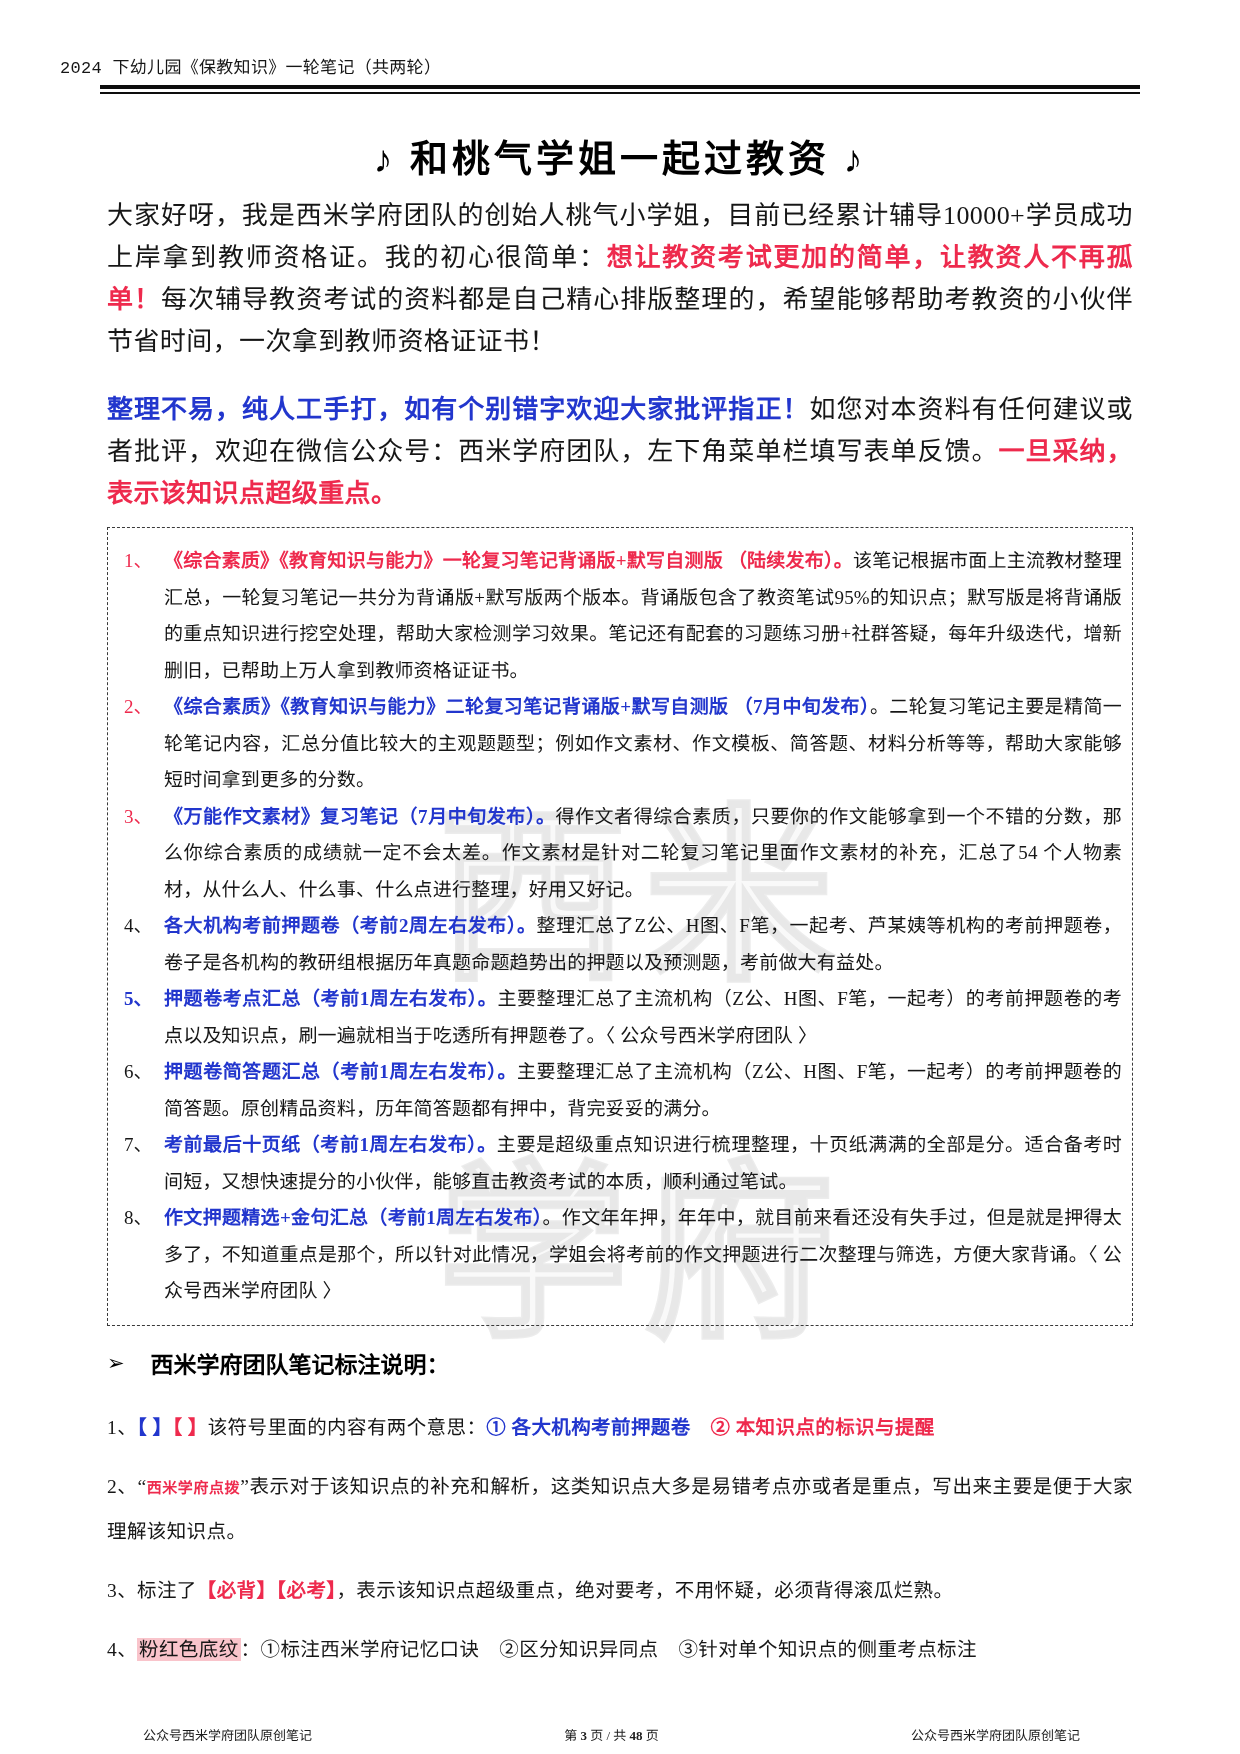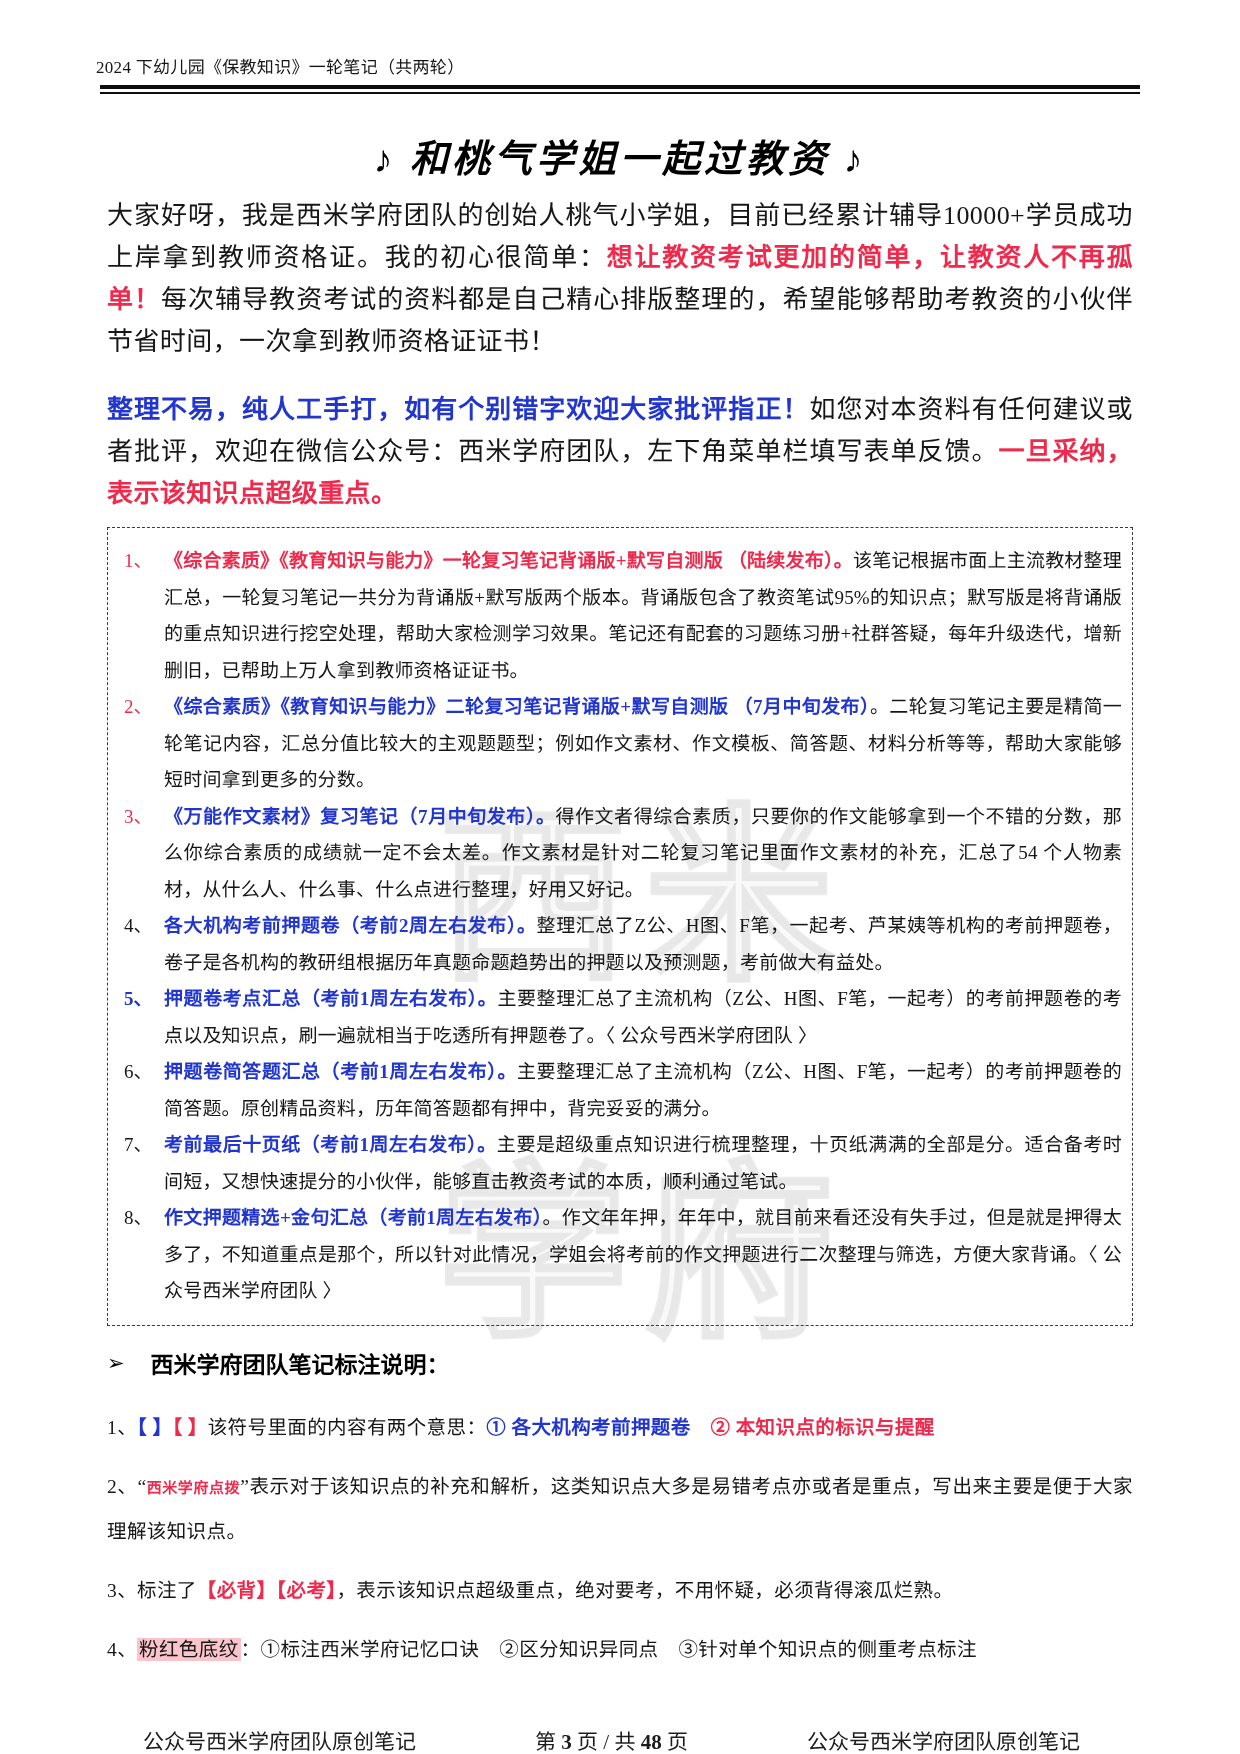--- a/index.html
+++ b/index.html
@@ -25,35 +25,35 @@
     font-weight:bold;font-size:190px;line-height:1.88;letter-spacing:16px;
     color:rgba(205,205,205,0.13);
     -webkit-text-stroke:3px rgba(196,196,196,0.32);
     pointer-events:none;z-index:0;white-space:pre;
   }
 
   .content{position:relative;z-index:1;}
 
   
   .header{
-    margin:53px 100px 0 96px;
+    margin:53px 100px 0 60px;
     display:flex;justify-content:space-between;align-items:flex-start;
-    font-size:17px;letter-spacing:0.3px;
+    font-size:17px;letter-spacing:0.3px;font-family:Liberation Mono, monospace;
   }
   .rule{
     margin:7px 100px 0 100px;
     border-top:4px solid #0d0d0d;
     border-bottom:2px solid #0d0d0d;
     height:9px;
   }
 
   
   .title{
     margin-top:34px;text-align:center;
-    font-size:38px;font-weight:900;letter-spacing:4px;color:#000;font-style:italic;
+    font-size:38px;font-weight:900;letter-spacing:4px;color:#000;
   }
 
   
   .para{
     margin:0 107px;font-size:26px;line-height:42px;
     text-align:justify;letter-spacing:0.4px;
   }
   .p1{margin-top:12px;}
   .p2{margin-top:26px;}
   .p3{margin-top:36px;}
@@ -86,21 +86,21 @@
     margin:16px 107px 0 107px;
     font-size:19.5px;line-height:43px;text-align:justify;letter-spacing:0.4px;
   }
   .note.first{margin-top:26px;}
 
   
   .footer{
     position:absolute;left:0;top:1672px;width:1240px;
     display:flex;justify-content:space-between;align-items:center;
     padding:0 160px 0 143px;
-    font-size:21px;color:#1c1c1c;
+    font-size:13px;color:#1c1c1c;
   }
   .footer .mid .b{font-weight:bold;}
 </style>
 </head>
 <body>
 
 <div class="page">
 
   <div class="watermark"><span>西米</span><br><span>学府</span></div>
 

